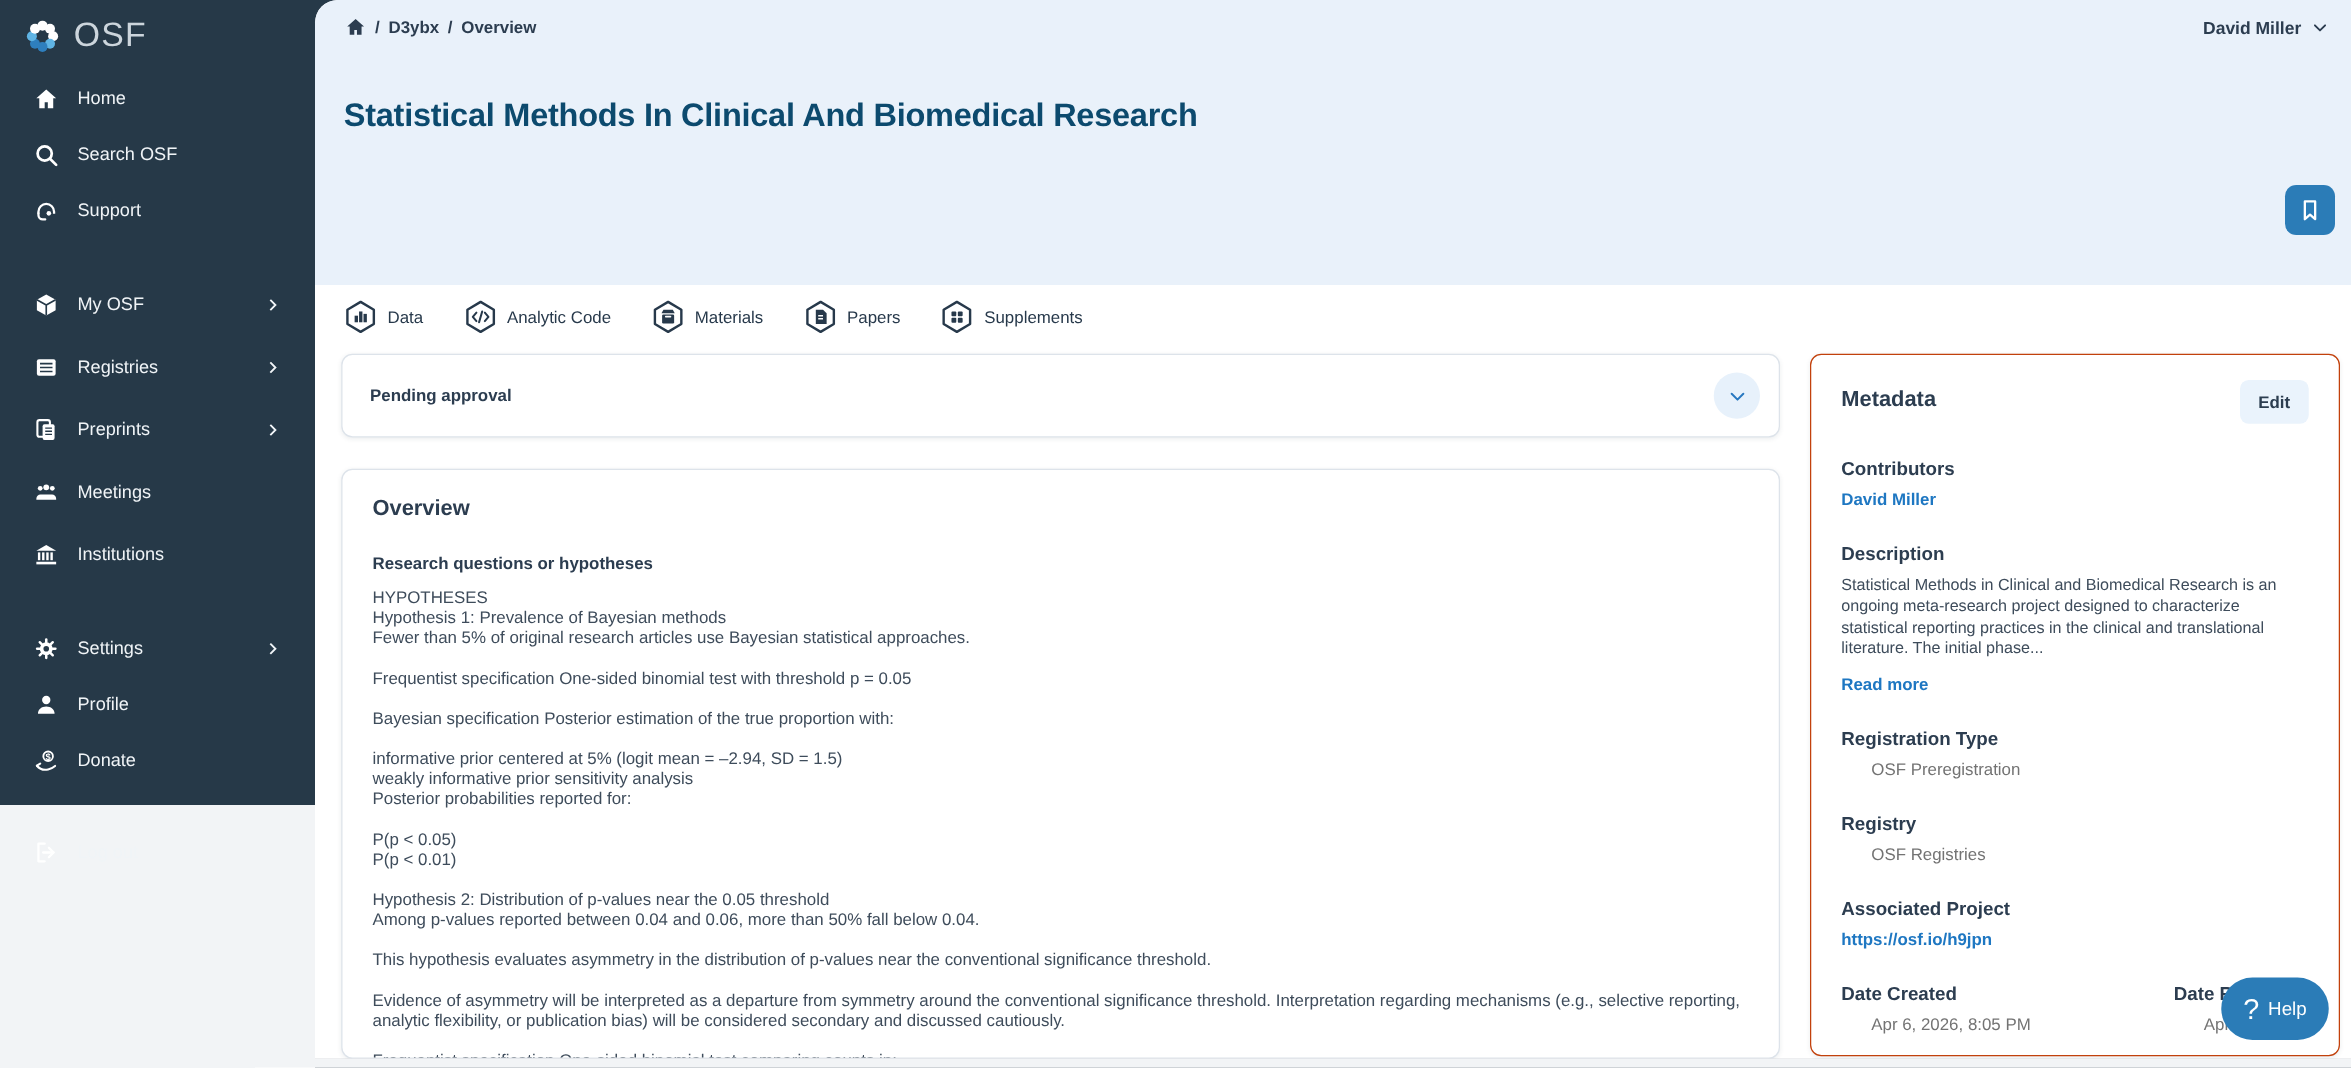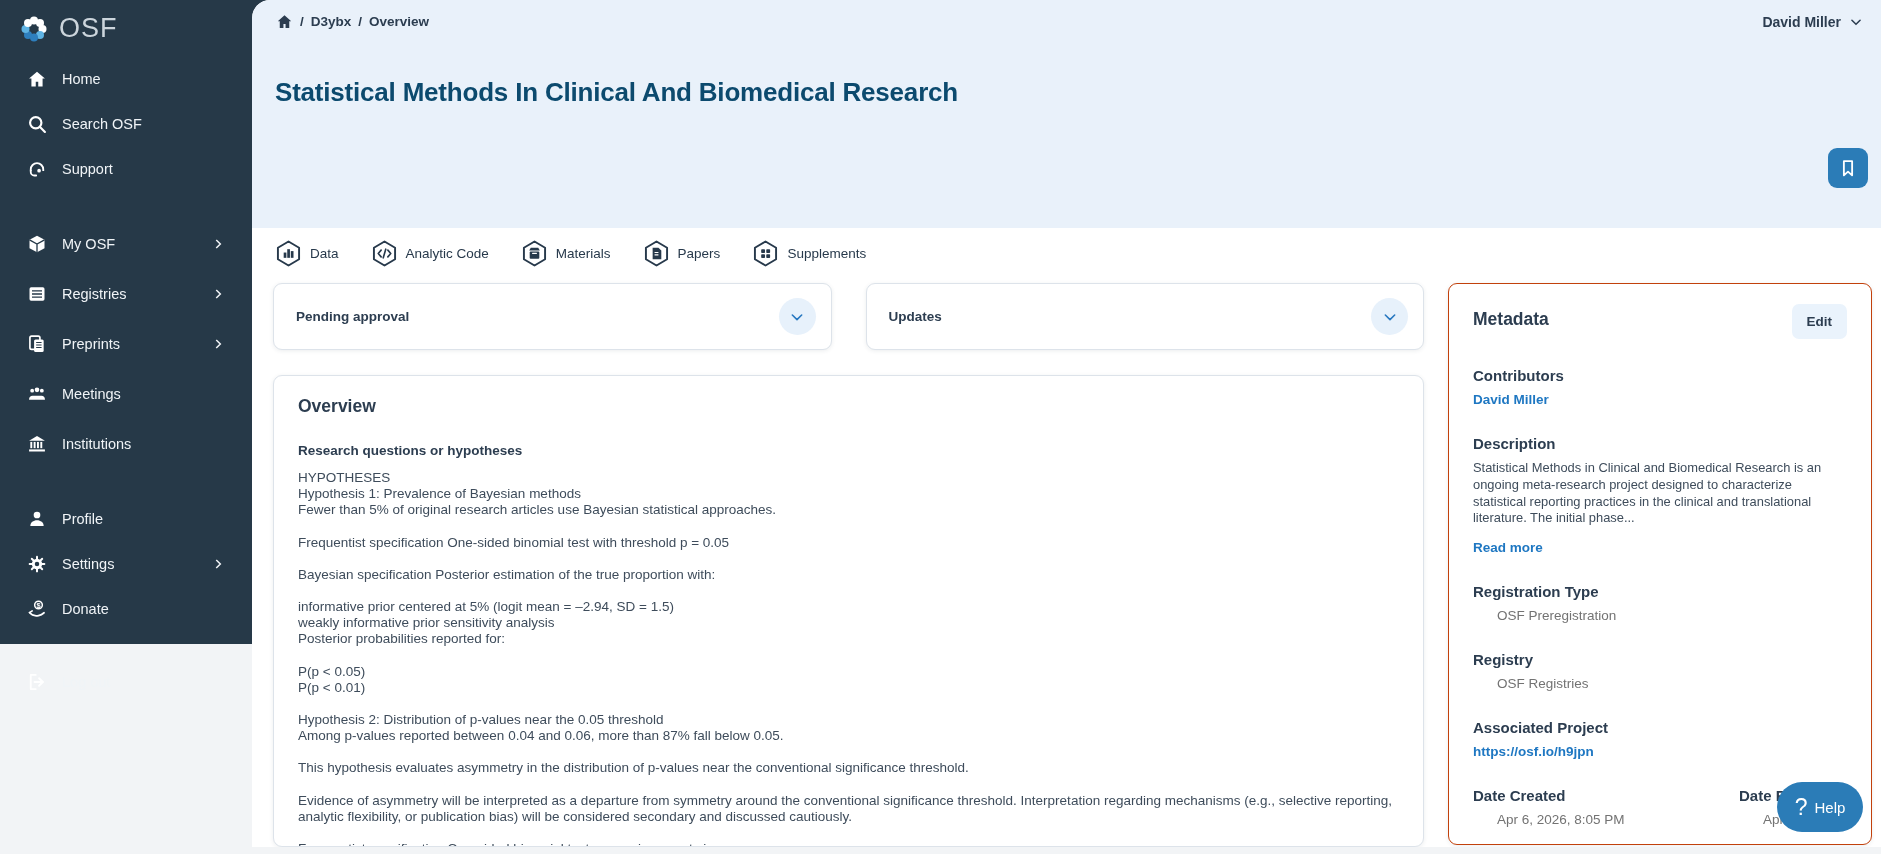--- a/index.html
+++ b/index.html
@@ -239,29 +239,20 @@
             </svg>
         </span>
         <span>Institutions</span>
       </li>
     </ul>
 
     <ul class="nav-group g3">
       <li class="nav-item">
         <span class="nicon">
           <svg viewBox="0 0 24 24" fill="currentColor">
-              <circle cx="12" cy="7.2" r="4"></circle>
-              <path d="M4 20.5c0-4.4 3.6-7 8-7s8 2.6 8 7Z"></path>
-            </svg>
-        </span>
-        <span>Profile</span>
-      </li>
-      <li class="nav-item">
-        <span class="nicon">
-          <svg viewBox="0 0 24 24" fill="currentColor">
             <g>
               <rect x="10.8" y="2" width="2.4" height="5.2" rx="1.1"></rect>
               <rect x="10.8" y="2" width="2.4" height="5.2" rx="1.1" transform="rotate(45 12 12)"></rect>
               <rect x="10.8" y="2" width="2.4" height="5.2" rx="1.1" transform="rotate(90 12 12)"></rect>
               <rect x="10.8" y="2" width="2.4" height="5.2" rx="1.1" transform="rotate(135 12 12)"></rect>
               <rect x="10.8" y="2" width="2.4" height="5.2" rx="1.1" transform="rotate(180 12 12)"></rect>
               <rect x="10.8" y="2" width="2.4" height="5.2" rx="1.1" transform="rotate(225 12 12)"></rect>
               <rect x="10.8" y="2" width="2.4" height="5.2" rx="1.1" transform="rotate(270 12 12)"></rect>
               <rect x="10.8" y="2" width="2.4" height="5.2" rx="1.1" transform="rotate(315 12 12)"></rect>
               <circle cx="12" cy="12" r="6.2"></circle>
@@ -271,20 +262,29 @@
         </span>
         <span>Settings</span>
         <span class="chev">
           <svg viewBox="0 0 24 24" fill="none" stroke="currentColor" stroke-width="2.6">
               <path d="m9 5 7 7-7 7"></path>
             </svg>
         </span>
       </li>
       <li class="nav-item">
         <span class="nicon">
+          <svg viewBox="0 0 24 24" fill="currentColor">
+              <circle cx="12" cy="7.2" r="4"></circle>
+              <path d="M4 20.5c0-4.4 3.6-7 8-7s8 2.6 8 7Z"></path>
+            </svg>
+        </span>
+        <span>Profile</span>
+      </li>
+      <li class="nav-item">
+        <span class="nicon">
           <svg viewBox="0 0 24 24">
             <circle cx="13.8" cy="7.2" r="4.6" fill="none" stroke="currentColor" stroke-width="1.8"></circle>
             <text x="13.8" y="10.4" text-anchor="middle" font-size="9" font-weight="bold" fill="currentColor">$</text>
             <path d="M3 16.3c2.8 3.4 7.2 4.4 10.8 3.6 2.7-.6 4.7-1.7 6.7-3.4" fill="none" stroke="currentColor" stroke-width="2" stroke-linecap="round"></path>
             <path d="M3 16.3l3.2-2" fill="none" stroke="currentColor" stroke-width="2" stroke-linecap="round"></path>
           </svg>
         </span>
         <span>Donate</span>
       </li>
     </ul>
@@ -393,30 +393,20 @@
           </span>
           <span>Supplements</span>
         </div>
       </div>
 
       <div class="content">
         <div class="col-left">
           <div class="cards-row">
             <div class="drop-card">
               <span class="drop-label">Pending approval</span>
-              <button class="chev-circle">
-                <span style="display:flex;">
-                  <svg viewBox="0 0 24 24" width="16" height="16" fill="none" stroke="#2878c0" stroke-width="2.4" stroke-linecap="round" stroke-linejoin="round">
-                      <path d="m5 9 7 7 7-7"></path>
-                    </svg>
-                </span>
-              </button>
-            </div>
-            <div class="drop-card">
-              <span class="drop-label">Updates</span>
               <button class="chev-circle">
                 <span style="display:flex;">
                   <svg viewBox="0 0 24 24" width="16" height="16" fill="none" stroke="#2878c0" stroke-width="2.4" stroke-linecap="round" stroke-linejoin="round">
                       <path d="m5 9 7 7 7-7"></path>
                     </svg>
                 </span>
               </button>
             </div>
           </div>
 
@@ -428,21 +418,21 @@
 Hypothesis 1: Prevalence of Bayesian methods
 Fewer than 5% of original research articles use Bayesian statistical approaches.</p>
               <p>Frequentist specification One-sided binomial test with threshold p = 0.05</p>
               <p>Bayesian specification Posterior estimation of the true proportion with:</p>
               <p>informative prior centered at 5% (logit mean = –2.94, SD = 1.5)
 weakly informative prior sensitivity analysis
 Posterior probabilities reported for:</p>
               <p>P(p &lt; 0.05)
 P(p &lt; 0.01)</p>
               <p>Hypothesis 2: Distribution of p-values near the 0.05 threshold
-Among p-values reported between 0.04 and 0.06, more than 87% fall below 0.05.</p>
+Among p-values reported between 0.04 and 0.06, more than 50% fall below 0.04.</p>
               <p>This hypothesis evaluates asymmetry in the distribution of p-values near the conventional significance threshold.</p>
               <p>Evidence of asymmetry will be interpreted as a departure from symmetry around the conventional significance threshold. Interpretation regarding mechanisms (e.g., selective reporting, analytic flexibility, or publication bias) will be considered secondary and discussed cautiously.</p>
               <p>Frequentist specification One-sided binomial test comparing counts in:</p>
             </div>
           </div>
         </div>
 
         <div class="md-panel">
           <div class="md-head">
             <h2 class="md-title">Metadata</h2>

